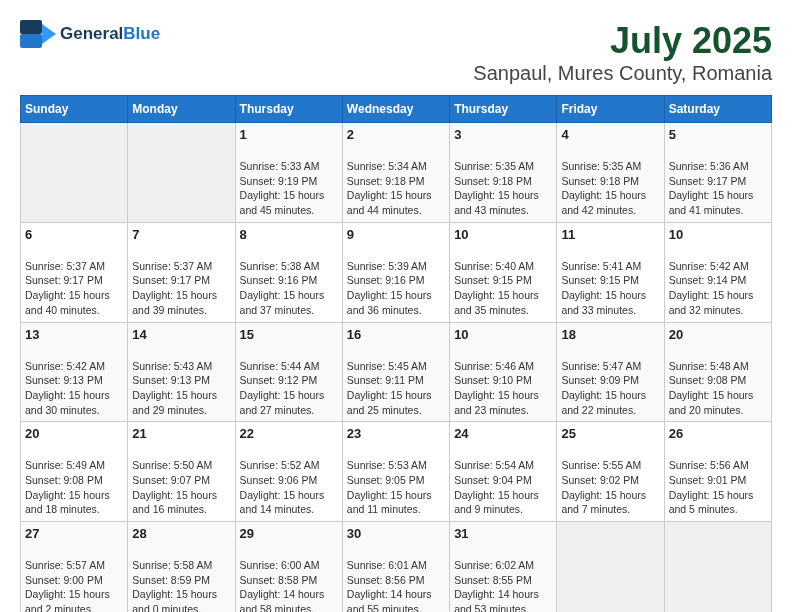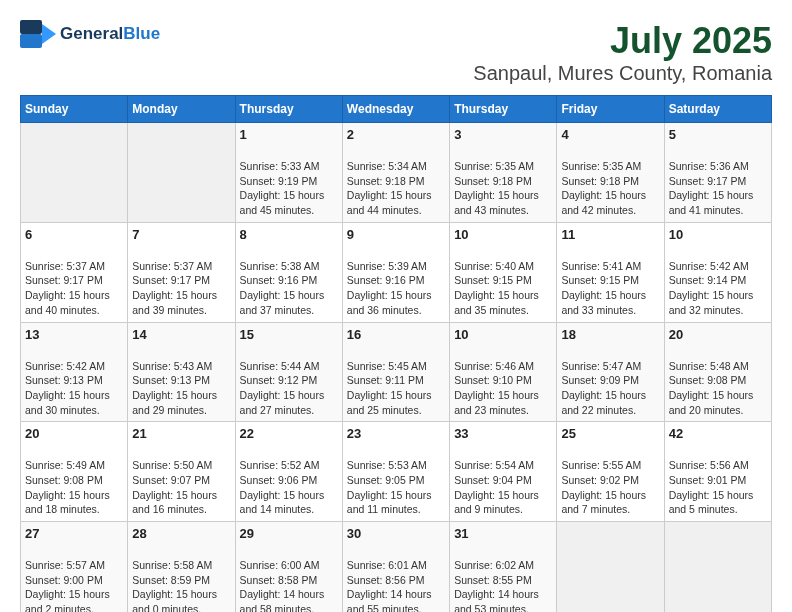--- a/index.html
+++ b/index.html
@@ -210,29 +210,29 @@
         </td>
         <td>
           <span class="day-num">22</span>
           <div class="day-detail">Sunrise: 5:52 AM<br>Sunset: 9:06 PM<br>Daylight: 15 hours and 14 minutes.</div>
         </td>
         <td>
           <span class="day-num">23</span>
           <div class="day-detail">Sunrise: 5:53 AM<br>Sunset: 9:05 PM<br>Daylight: 15 hours and 11 minutes.</div>
         </td>
         <td>
-          <span class="day-num">33</span>
+          <span class="day-num">24</span>
           <div class="day-detail">Sunrise: 5:54 AM<br>Sunset: 9:04 PM<br>Daylight: 15 hours and 9 minutes.</div>
         </td>
         <td>
           <span class="day-num">25</span>
           <div class="day-detail">Sunrise: 5:55 AM<br>Sunset: 9:02 PM<br>Daylight: 15 hours and 7 minutes.</div>
         </td>
         <td>
-          <span class="day-num">42</span>
+          <span class="day-num">26</span>
           <div class="day-detail">Sunrise: 5:56 AM<br>Sunset: 9:01 PM<br>Daylight: 15 hours and 5 minutes.</div>
         </td>
       </tr>
       <tr>
         <td>
           <span class="day-num">27</span>
           <div class="day-detail">Sunrise: 5:57 AM<br>Sunset: 9:00 PM<br>Daylight: 15 hours and 2 minutes.</div>
         </td>
         <td>
           <span class="day-num">28</span>

